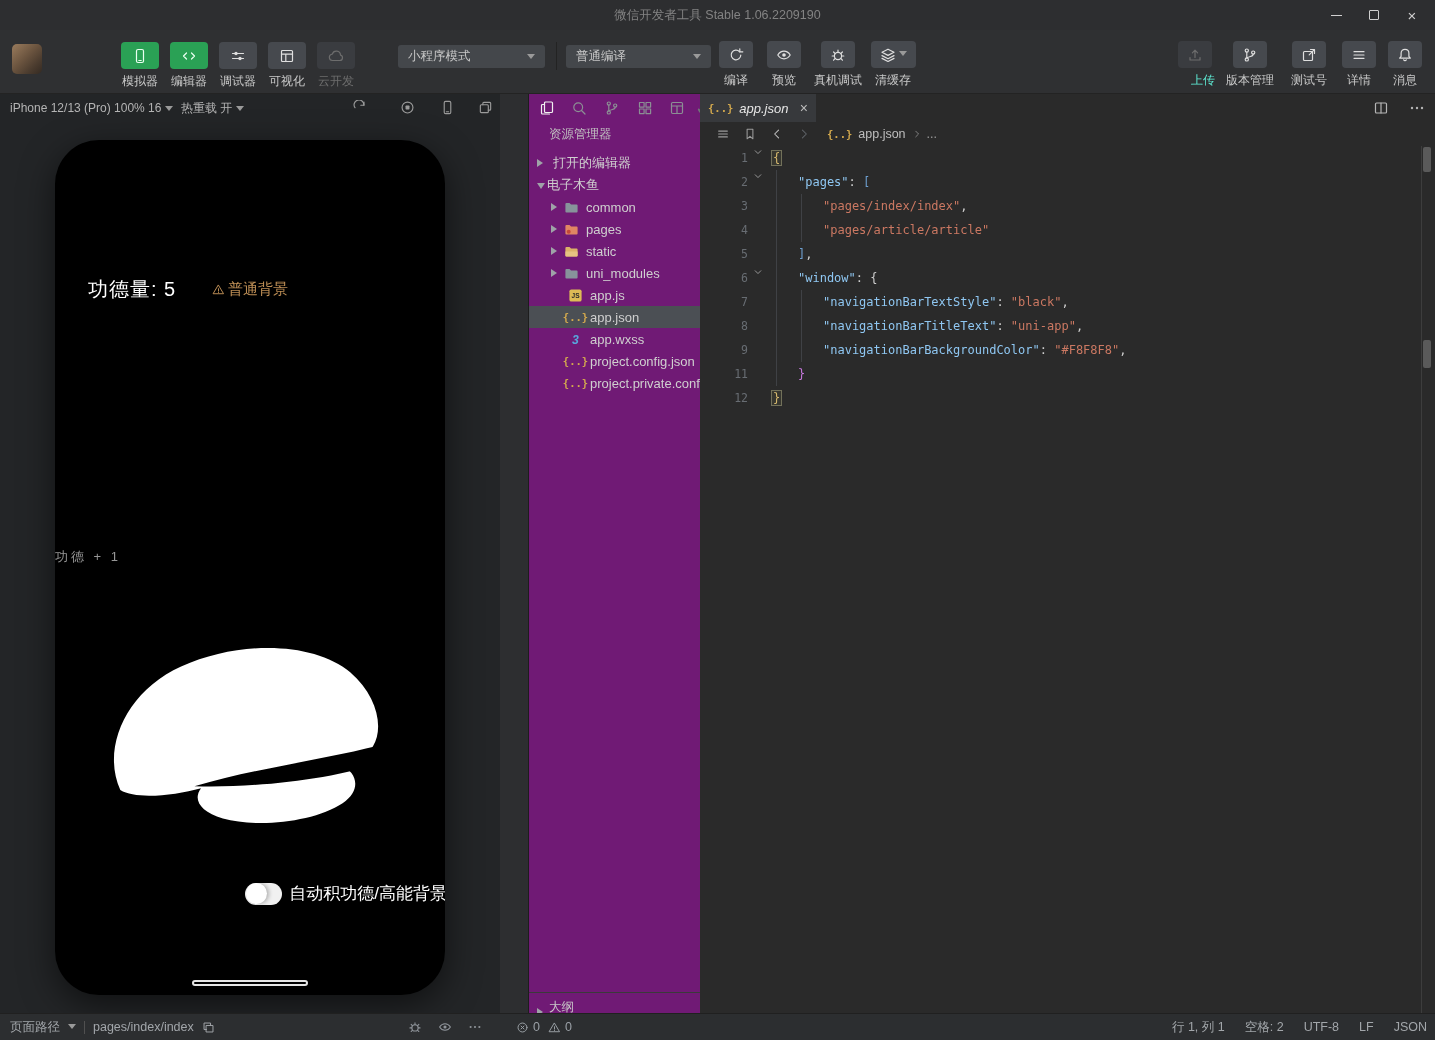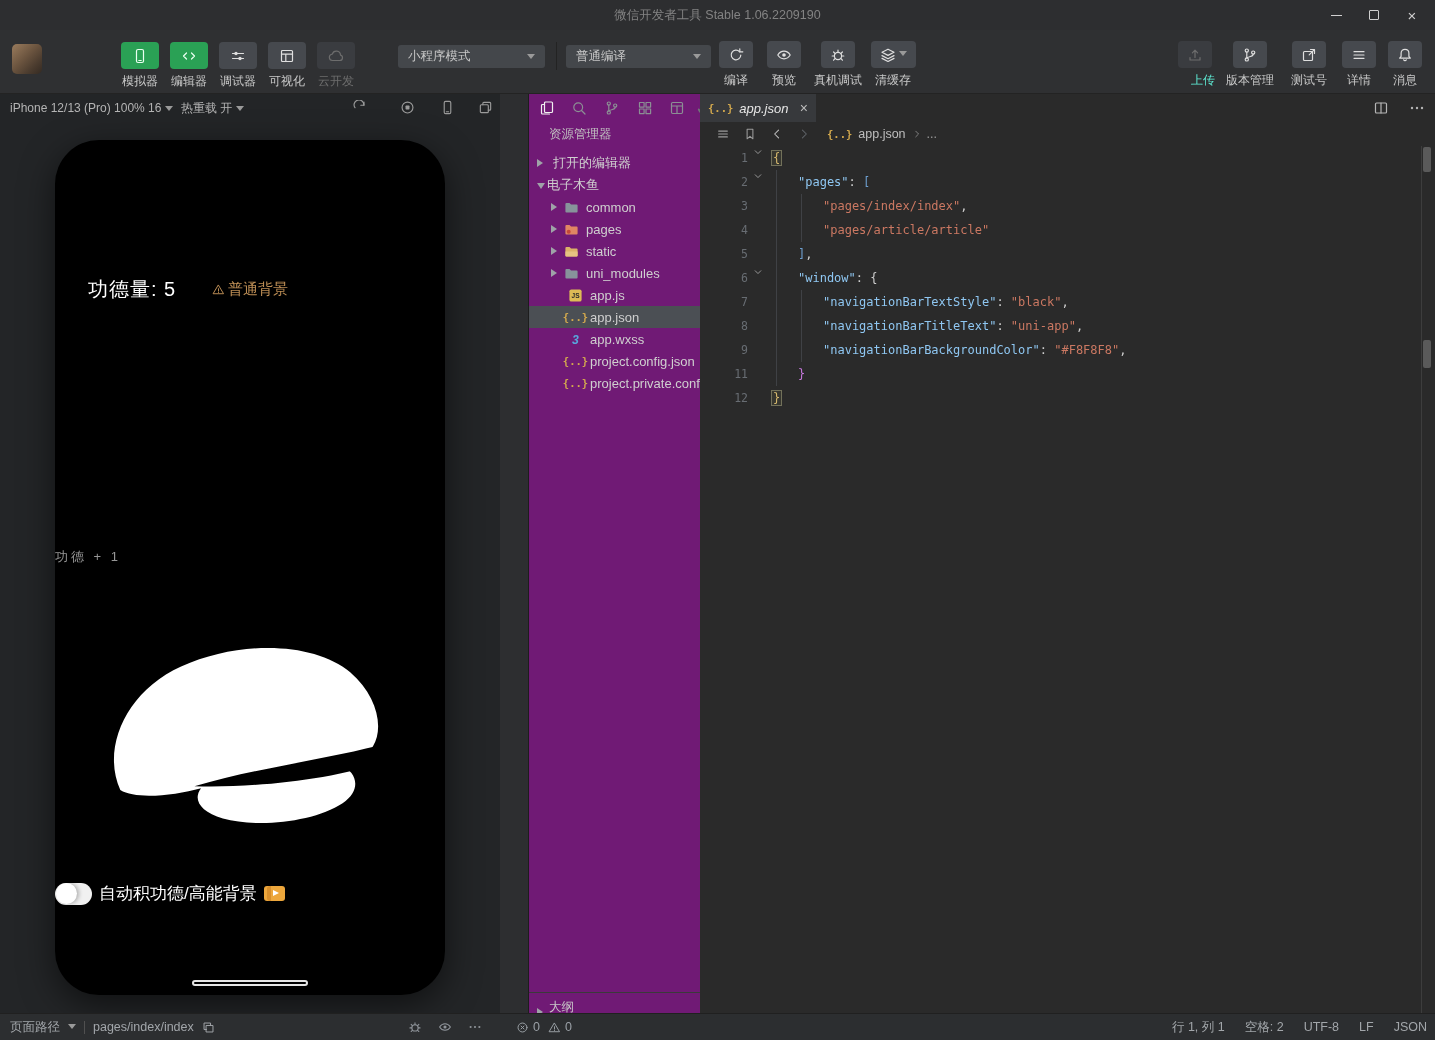--- a/index.html
+++ b/index.html
@@ -72,21 +72,21 @@
   .cap-dots i { width:4.5px; height:4.5px; border-radius:50%; background:#111; }
   .cap-target { margin-left:auto; margin-right:13px; width:15px; height:15px; border:1.8px solid #111;
     border-radius:50%; display:flex; align-items:center; justify-content:center; }
   .cap-target i { width:4.5px; height:4.5px; border-radius:50%; background:#111; }
   .ph-merit { position:absolute; left:33px; top:136px; font-size:20px; color:#fff; font-weight:500; letter-spacing:1px; }
   .ph-badge { position:absolute; left:157px; top:140px; font-size:15px; color:#bd8e55; display:flex; align-items:center; gap:3px; }
   .ph-float { position:absolute; left:0; top:408px; width:354px; text-align:left; color:#979797;
     font-size:13px; letter-spacing:3px; }
   .ph-fish { position:absolute; left:52px; top:496px; }
   .ph-toggle-row { position:absolute; left:0; top:742px; width:420px; display:flex; align-items:center;
-    justify-content:flex-start; gap:7px; }
+    justify-content:flex-end; gap:7px; }
   .switch { position:relative; width:37px; height:22px; border-radius:12px; background:#f1f1f1; }
   .switch-knob { position:absolute; left:1px; top:0.5px; width:21px; height:21px; border-radius:50%;
     background:#fff; box-shadow:2px 0 4px rgba(0,0,0,.28); }
   .toggle-label { color:#fff; font-size:17px; font-weight:500; white-space:nowrap; }
   .vid-icon { position:relative; width:21px; height:15px; background:#eda73c; border-radius:3px; }
   .vid-icon::before { content:""; position:absolute; left:3px; top:0; width:4px; height:15px;
     background:#d88f2c; border-radius:3px 0 0 3px; }
   .vid-play { position:absolute; left:9px; top:4px; width:0; height:0; border-left:6px solid #fff;
     border-top:3.5px solid transparent; border-bottom:3.5px solid transparent; }
   .ph-homebar { position:absolute; left:137px; top:840px; width:116px; height:6px; background:#000;

